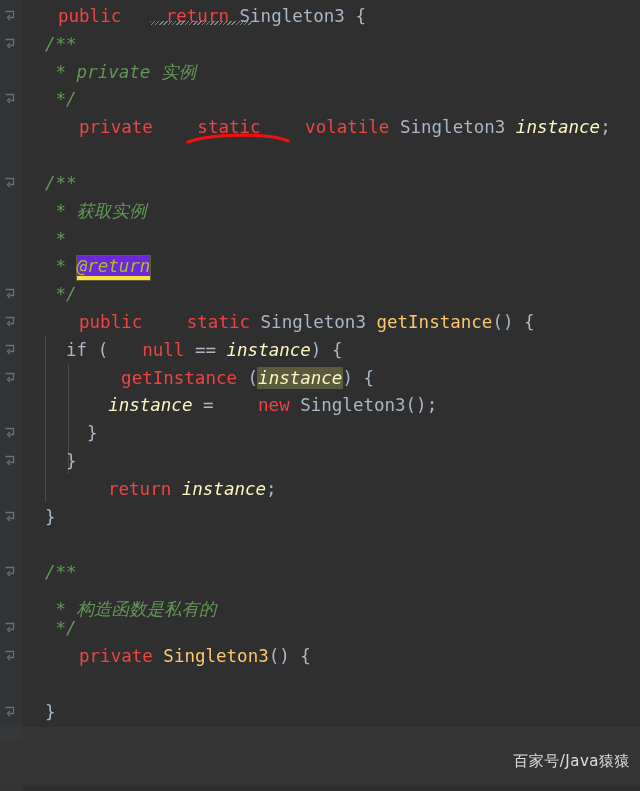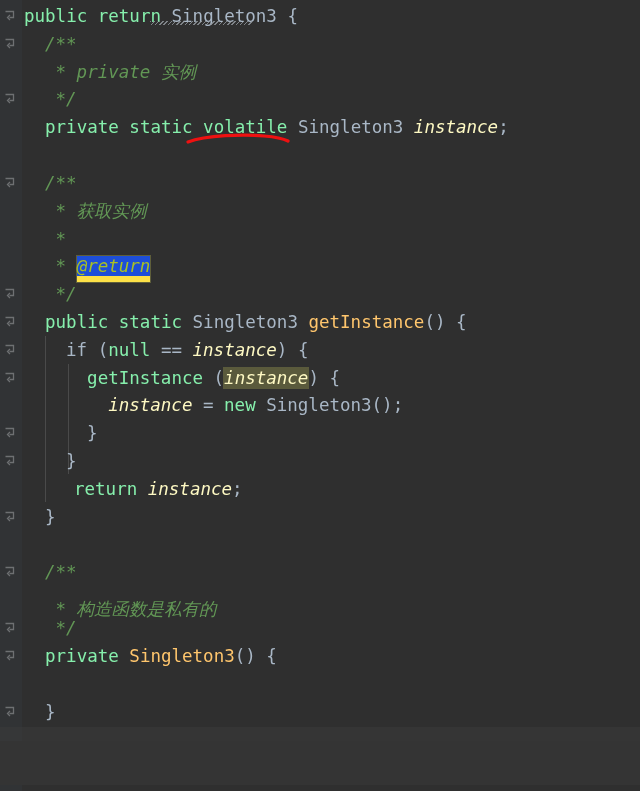--- a/index.html
+++ b/index.html
@@ -28,38 +28,38 @@
   .guide{
     position:absolute;width:1px;background:#4a4a4a;
   }
   
   .line{
     position:absolute;left:0;height:28px;line-height:28px;
     white-space:pre;font-size:17.5px;letter-spacing:0px;
     color:#a9b7c6;
   }
   .tok{white-space:pre;}
-  .kw{color:#86efac;}
+  .kw{color:#ef4444;margin-left:34px;}
   .cls{color:#a9b7c6;}
   .fn{color:#ffc66d;}
   .fld{color:#fef9c3;font-style:italic;}
   .cmt{color:#629755;font-style:italic;}
   .tag{color:#a8c023;font-style:italic;}
   .pl{color:#a9b7c6;}
   
   .squig{
     position:absolute;height:4px;
     background-image:repeating-linear-gradient(135deg,#9aa0a6 0 1px,transparent 1px 3px);
     opacity:.75;
   }
   
   .hl{
-    background:#1d4ed8;
+    background:#6d28d9;
     box-shadow:0 0 0 1px #5e5e3a;
-    border-bottom:6px solid #fde047;
+    border-bottom:4px solid #fde047;
     margin-top:10px;
   }
   .hl2{
     background:#5a5a3c;
     box-shadow:0 0 0 1px #5a5a3c;
   }
   
   .redmark{position:absolute;pointer-events:none;}
   
   .band{
@@ -204,14 +204,15 @@
     </div>
 
   <div class="squig" style="left:150px;top:21px;width:102px;"></div>
 
   <svg class="redmark" style="left:186px;top:131px;" width="105" height="16" viewBox="0 0 105 16">
     <path d="M2,11 C20,4 58,3 78,5 C90,6 98,8 102,10" stroke="#ee1111" stroke-width="3.2" fill="none" stroke-linecap="round"></path>
   </svg>
 
   <div class="band" style="top:727px;height:14px;background:#3a3a3a;opacity:.55;"></div>
   <div class="band" style="top:741px;height:44px;"></div>
+  <div class="watermark" style="right:10px;top:752px;">百家号/Java猿猿</div>
 
 </div>
 
 </body></html>

